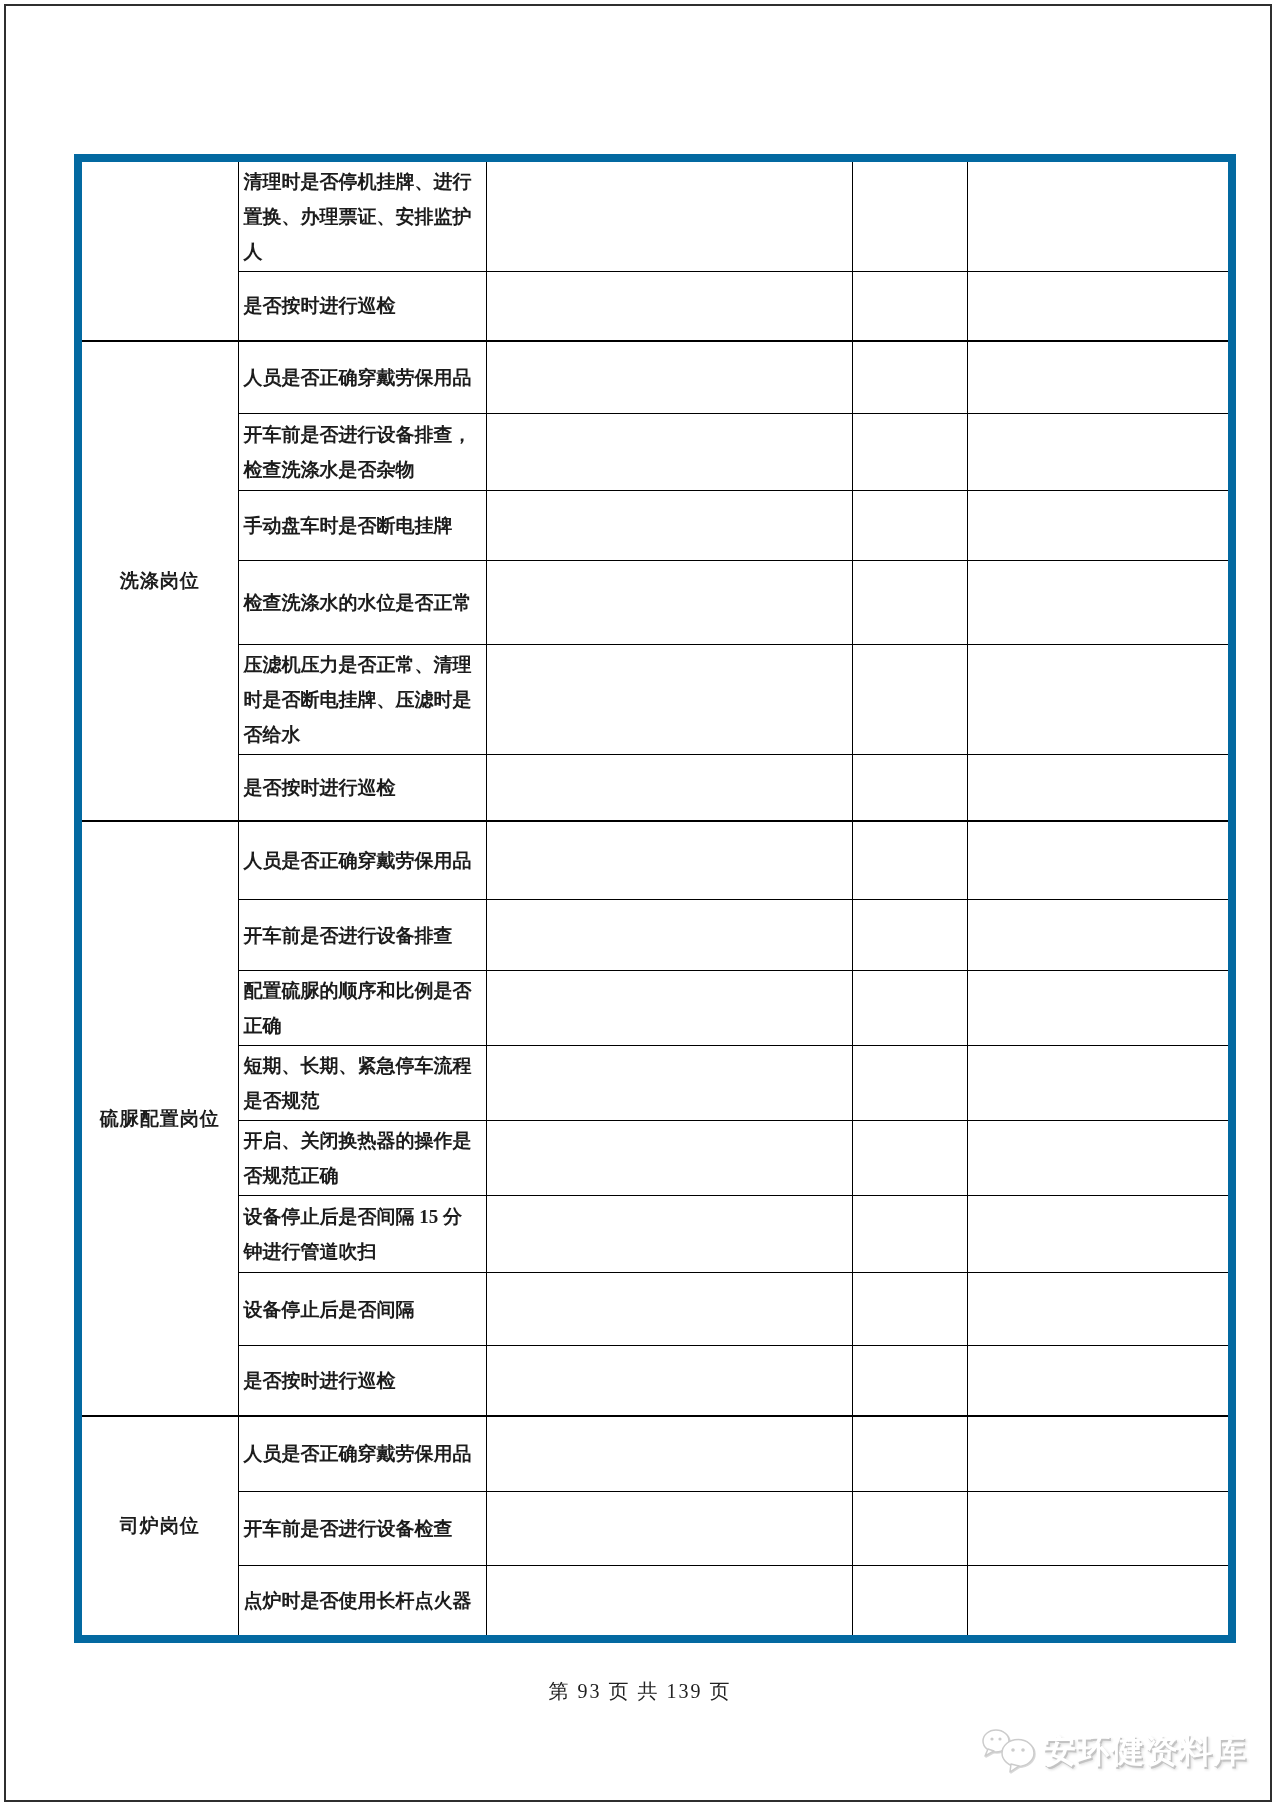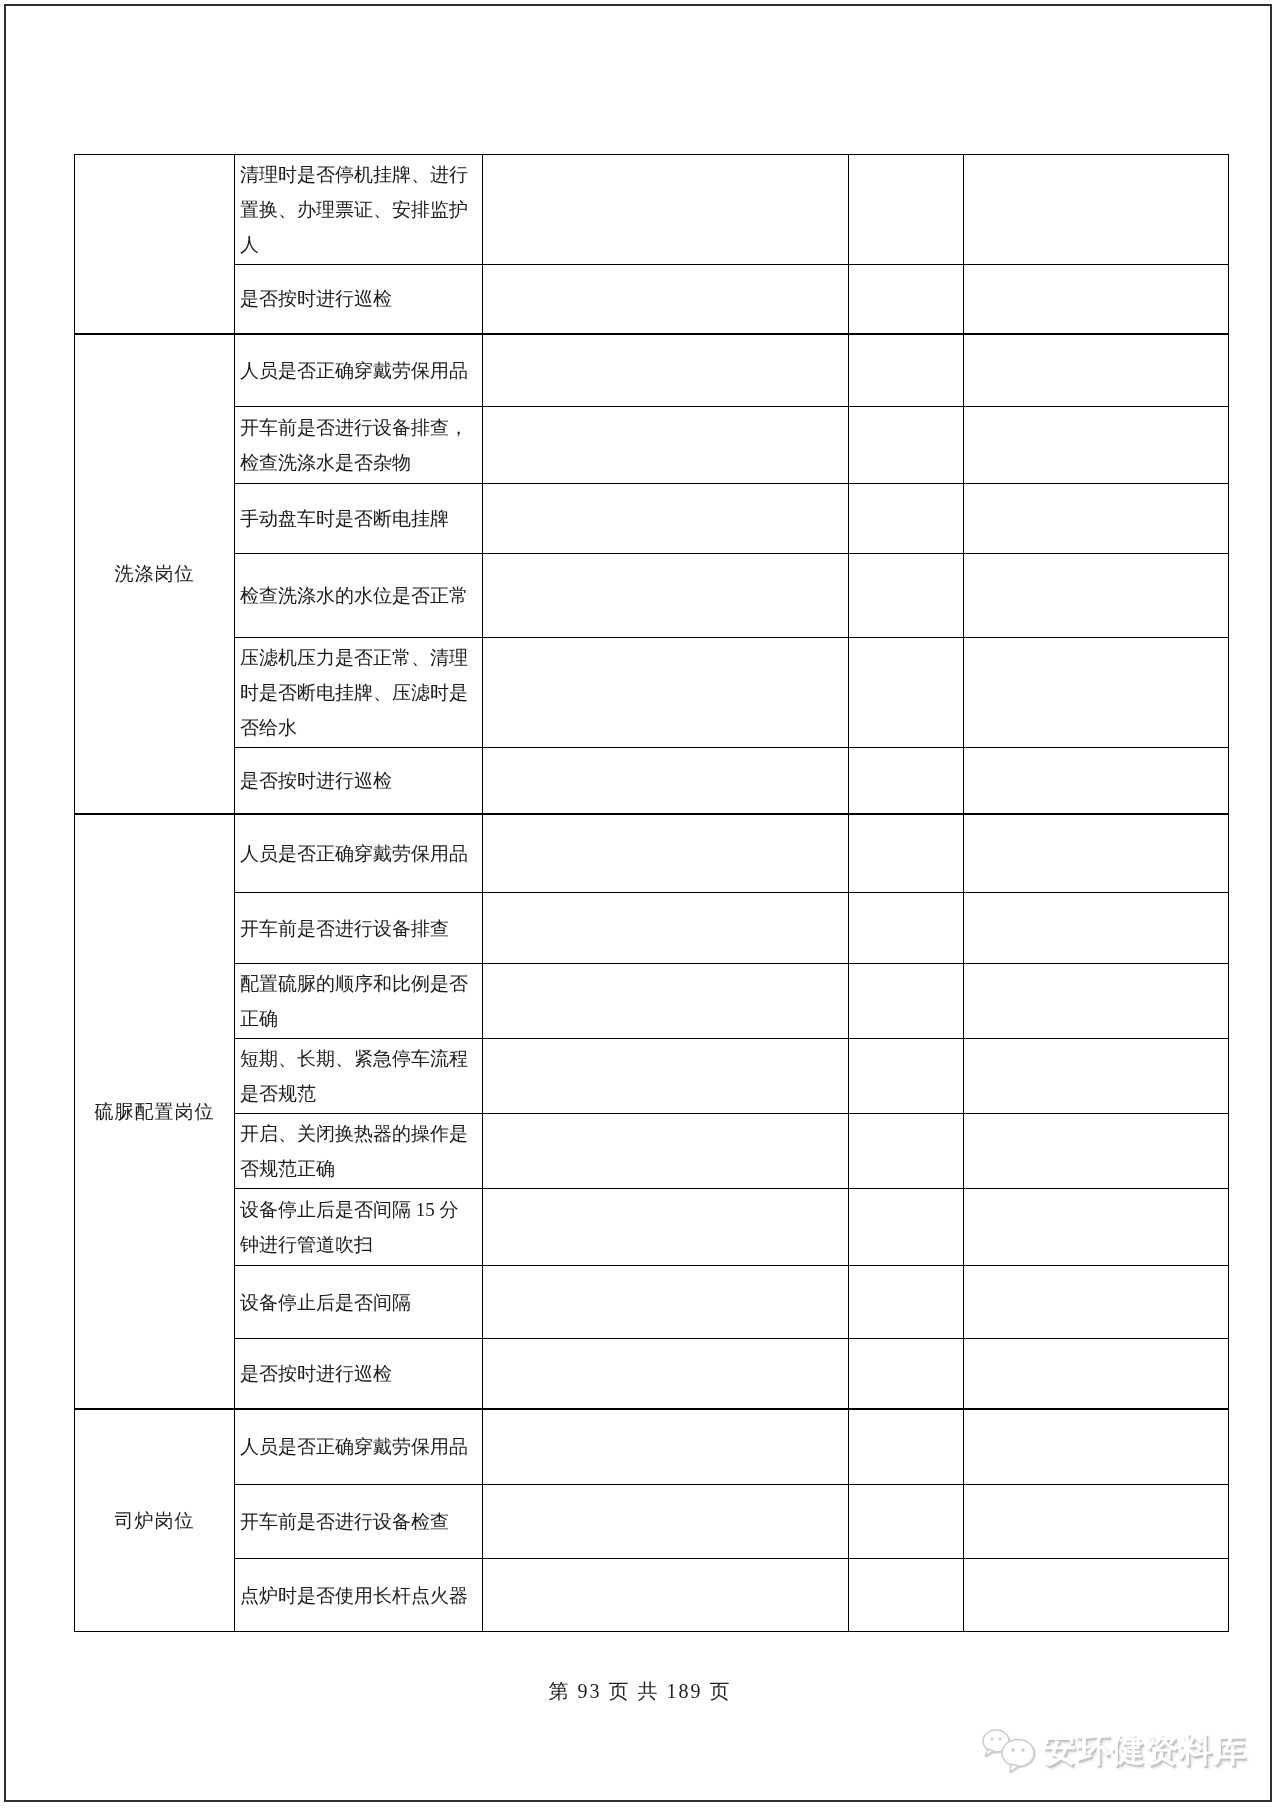--- a/index.html
+++ b/index.html
@@ -25,21 +25,22 @@
     box-sizing: border-box;
     pointer-events: none;
   }
   table.checklist {
     position: absolute;
     left: 74px;
     top: 154px;
     width: 1154px;
     border-collapse: collapse;
     table-layout: fixed;
-    border: 1px solid #0369a1;
+    border: 8px solid #0369a1;
+    font-weight: bold;
   }
   table.checklist td {
     border: 1px solid #000000;
     color: #1c1c1c;
     font-size: 19px;
     line-height: 35px;
     vertical-align: middle;
     padding: 2px 5px;
     box-sizing: border-box;
     overflow: hidden;
@@ -69,21 +70,21 @@
     text-align: center;
     font-size: 20px;
     letter-spacing: 2px;
     color: #222222;
   }
   .watermark {
     position: absolute;
     top: 1728px;
     right: 33px;
     display: flex;
-    align-items: flex-start;
+    align-items: center;
     gap: 4px;
   }
   .wm-text {
     font-size: 33px;
     font-weight: bold;
     letter-spacing: 1px;
     color: #ffffff;
     text-shadow: 1.5px 1.5px 0 #c3c3c3, 2.5px 2.5px 3px #dcdcdc;
     white-space: nowrap;
   }
@@ -222,21 +223,21 @@
         <tr style="height: 73px;">
           <td class="item-cell">点炉时是否使用长杆点火器</td>
           <td class="blank-cell"></td>
           <td class="blank-cell"></td>
           <td class="blank-cell"></td>
         </tr>
       </tbody>
   </table>
 
   <div class="footer">
-    <span>第 93 页 共 189 页</span>
+    <span>第 93 页 共 139 页</span>
   </div>
 
   <div class="watermark">
     <svg class="wm-icon" width="58" height="46" viewBox="0 0 58 46" xmlns="http://www.w3.org/2000/svg">
 
       <g fill="#ffffff" stroke="#cccccc" stroke-width="1.5">
         <ellipse cx="15" cy="13" rx="13" ry="11"></ellipse>
         <path d="M7 21 L4 28 L13 23 Z" stroke-linejoin="round"></path>
       </g>
       <circle cx="11" cy="11" r="1.6" fill="#cccccc" stroke="none"></circle>

